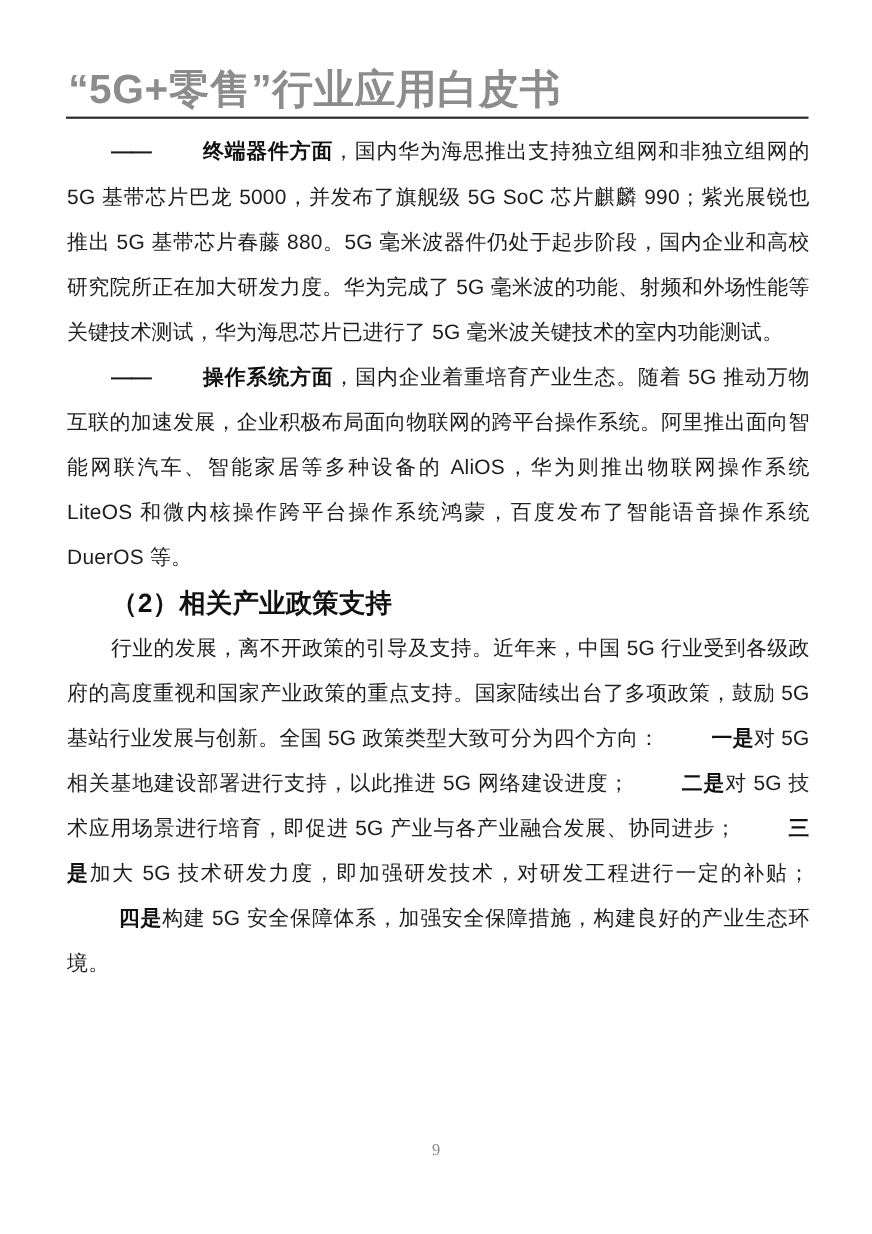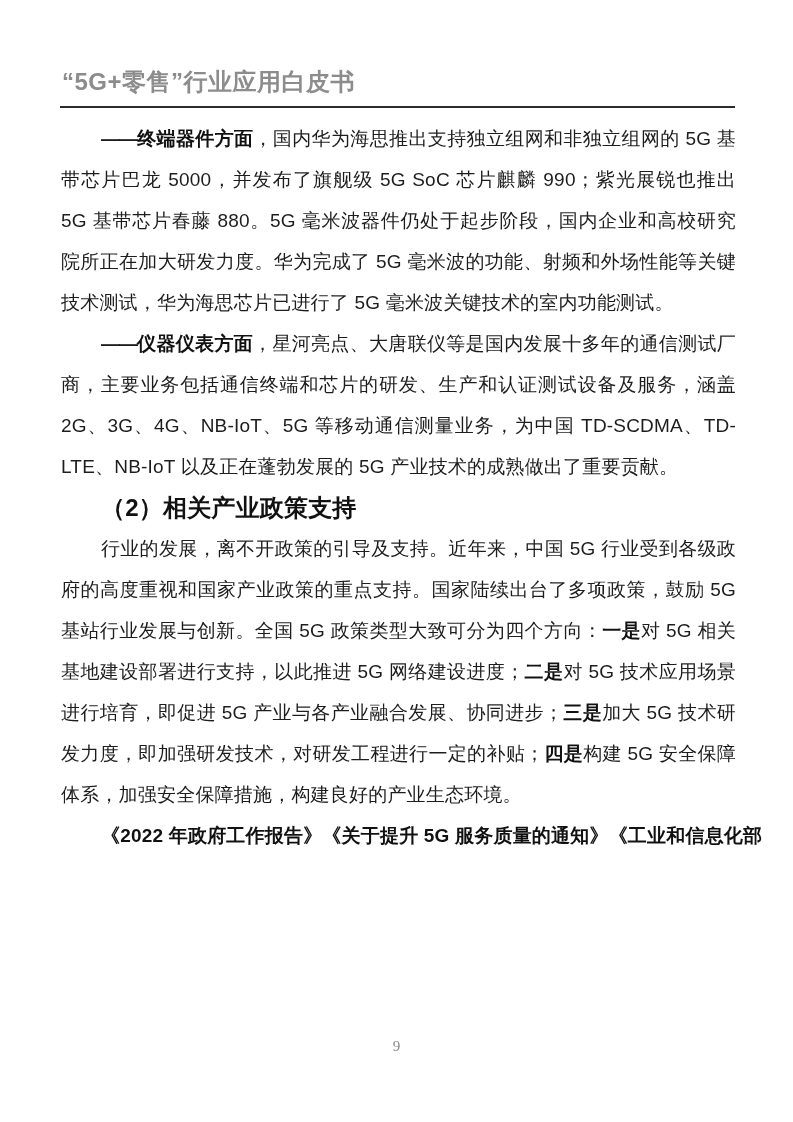--- a/index.html
+++ b/index.html
@@ -23,21 +23,21 @@
     height: 1122px;
     overflow: hidden;
   }
 
   
   .doc-title {
     position: absolute;
     left: 62px;
     top: 62px;
     width: 672px;
-    font-size: 24px;
+    font-size: 37px;
     font-weight: bold;
     color: #8c8c8c;
     letter-spacing: 0.5px;
     line-height: 40px;
     white-space: nowrap;
   }
   .title-rule {
     position: absolute;
     left: 60px;
     top: 106px;
@@ -86,20 +86,21 @@
     color: #111111;
     line-height: 41px;
     text-indent: 40px;
     letter-spacing: 0.2px;
     white-space: nowrap;
   }
 
   .b {
     font-weight: bold;
     color: #111111;
+    margin-left: 47px;
   }
 
   .dash {
     font-weight: bold;
     letter-spacing: -1px;
   }
 
   
   .page-number {
     position: absolute;
@@ -118,26 +119,25 @@
 <div class="page">
 
   <div class="doc-title">“5G+零售”行业应用白皮书</div>
 
   <div class="title-rule"></div>
 
   <div class="body-block">
 
     <p class="para indent2"><span class="dash">——</span><span class="b">终端器件方面</span><span>，国内华为海思推出支持独立组网和非独立组网的 5G 基带芯片巴龙 5000，并发布了旗舰级 5G SoC 芯片麒麟 990；紫光展锐也推出 5G 基带芯片春藤 880。5G 毫米波器件仍处于起步阶段，国内企业和高校研究院所正在加大研发力度。华为完成了 5G 毫米波的功能、射频和外场性能等关键技术测试，华为海思芯片已进行了 5G 毫米波关键技术的室内功能测试。</span></p>
 
+    <p class="para indent2"><span class="dash">——</span><span class="b">操作系统方面</span><span>，国内企业着重培育产业生态。随着 5G 推动万物互联的加速发展，企业积极布局面向物联网的跨平台操作系统。阿里推出面向智能网联汽车、智能家居等多种设备的 AliOS，华为则推出物联网操作系统 LiteOS 和微内核操作跨平台操作系统鸿蒙，百度发布了智能语音操作系统 DuerOS 等。</span></p>
 
-    <p class="para indent2"><span class="dash">——</span><span class="b">仪器仪表方面</span><span>，星河亮点、大唐联仪等是国内发展十多年的通信测试厂商，主要业务包括通信终端和芯片的研发、生产和认证测试设备及服务，涵盖 2G、3G、4G、NB-IoT、5G 等移动通信测量业务，为中国 TD-SCDMA、TD-LTE、NB-IoT 以及正在蓬勃发展的 5G 产业技术的成熟做出了重要贡献。</span></p>
 
     <p class="heading">（2）相关产业政策支持</p>
 
     <p class="para indent2"><span>行业的发展，离不开政策的引导及支持。近年来，中国 5G 行业受到各级政府的高度重视和国家产业政策的重点支持。国家陆续出台了多项政策，鼓励 5G 基站行业发展与创新。全国 5G 政策类型大致可分为四个方向：</span><span class="b">一是</span><span>对 5G 相关基地建设部署进行支持，以此推进 5G 网络建设进度；</span><span class="b">二是</span><span>对 5G 技术应用场景进行培育，即促进 5G 产业与各产业融合发展、协同进步；</span><span class="b">三是</span><span>加大 5G 技术研发力度，即加强研发技术，对研发工程进行一定的补贴；</span><span class="b">四是</span><span>构建 5G 安全保障体系，加强安全保障措施，构建良好的产业生态环境。</span></p>
 
-    <p class="allbold">《2022 年政府工作报告》《关于提升 5G 服务质量的通知》《工业和信息化部</p>
 
   </div>
 
   <div class="page-number">9</div>
 
 </div>
 
 </body></html>

